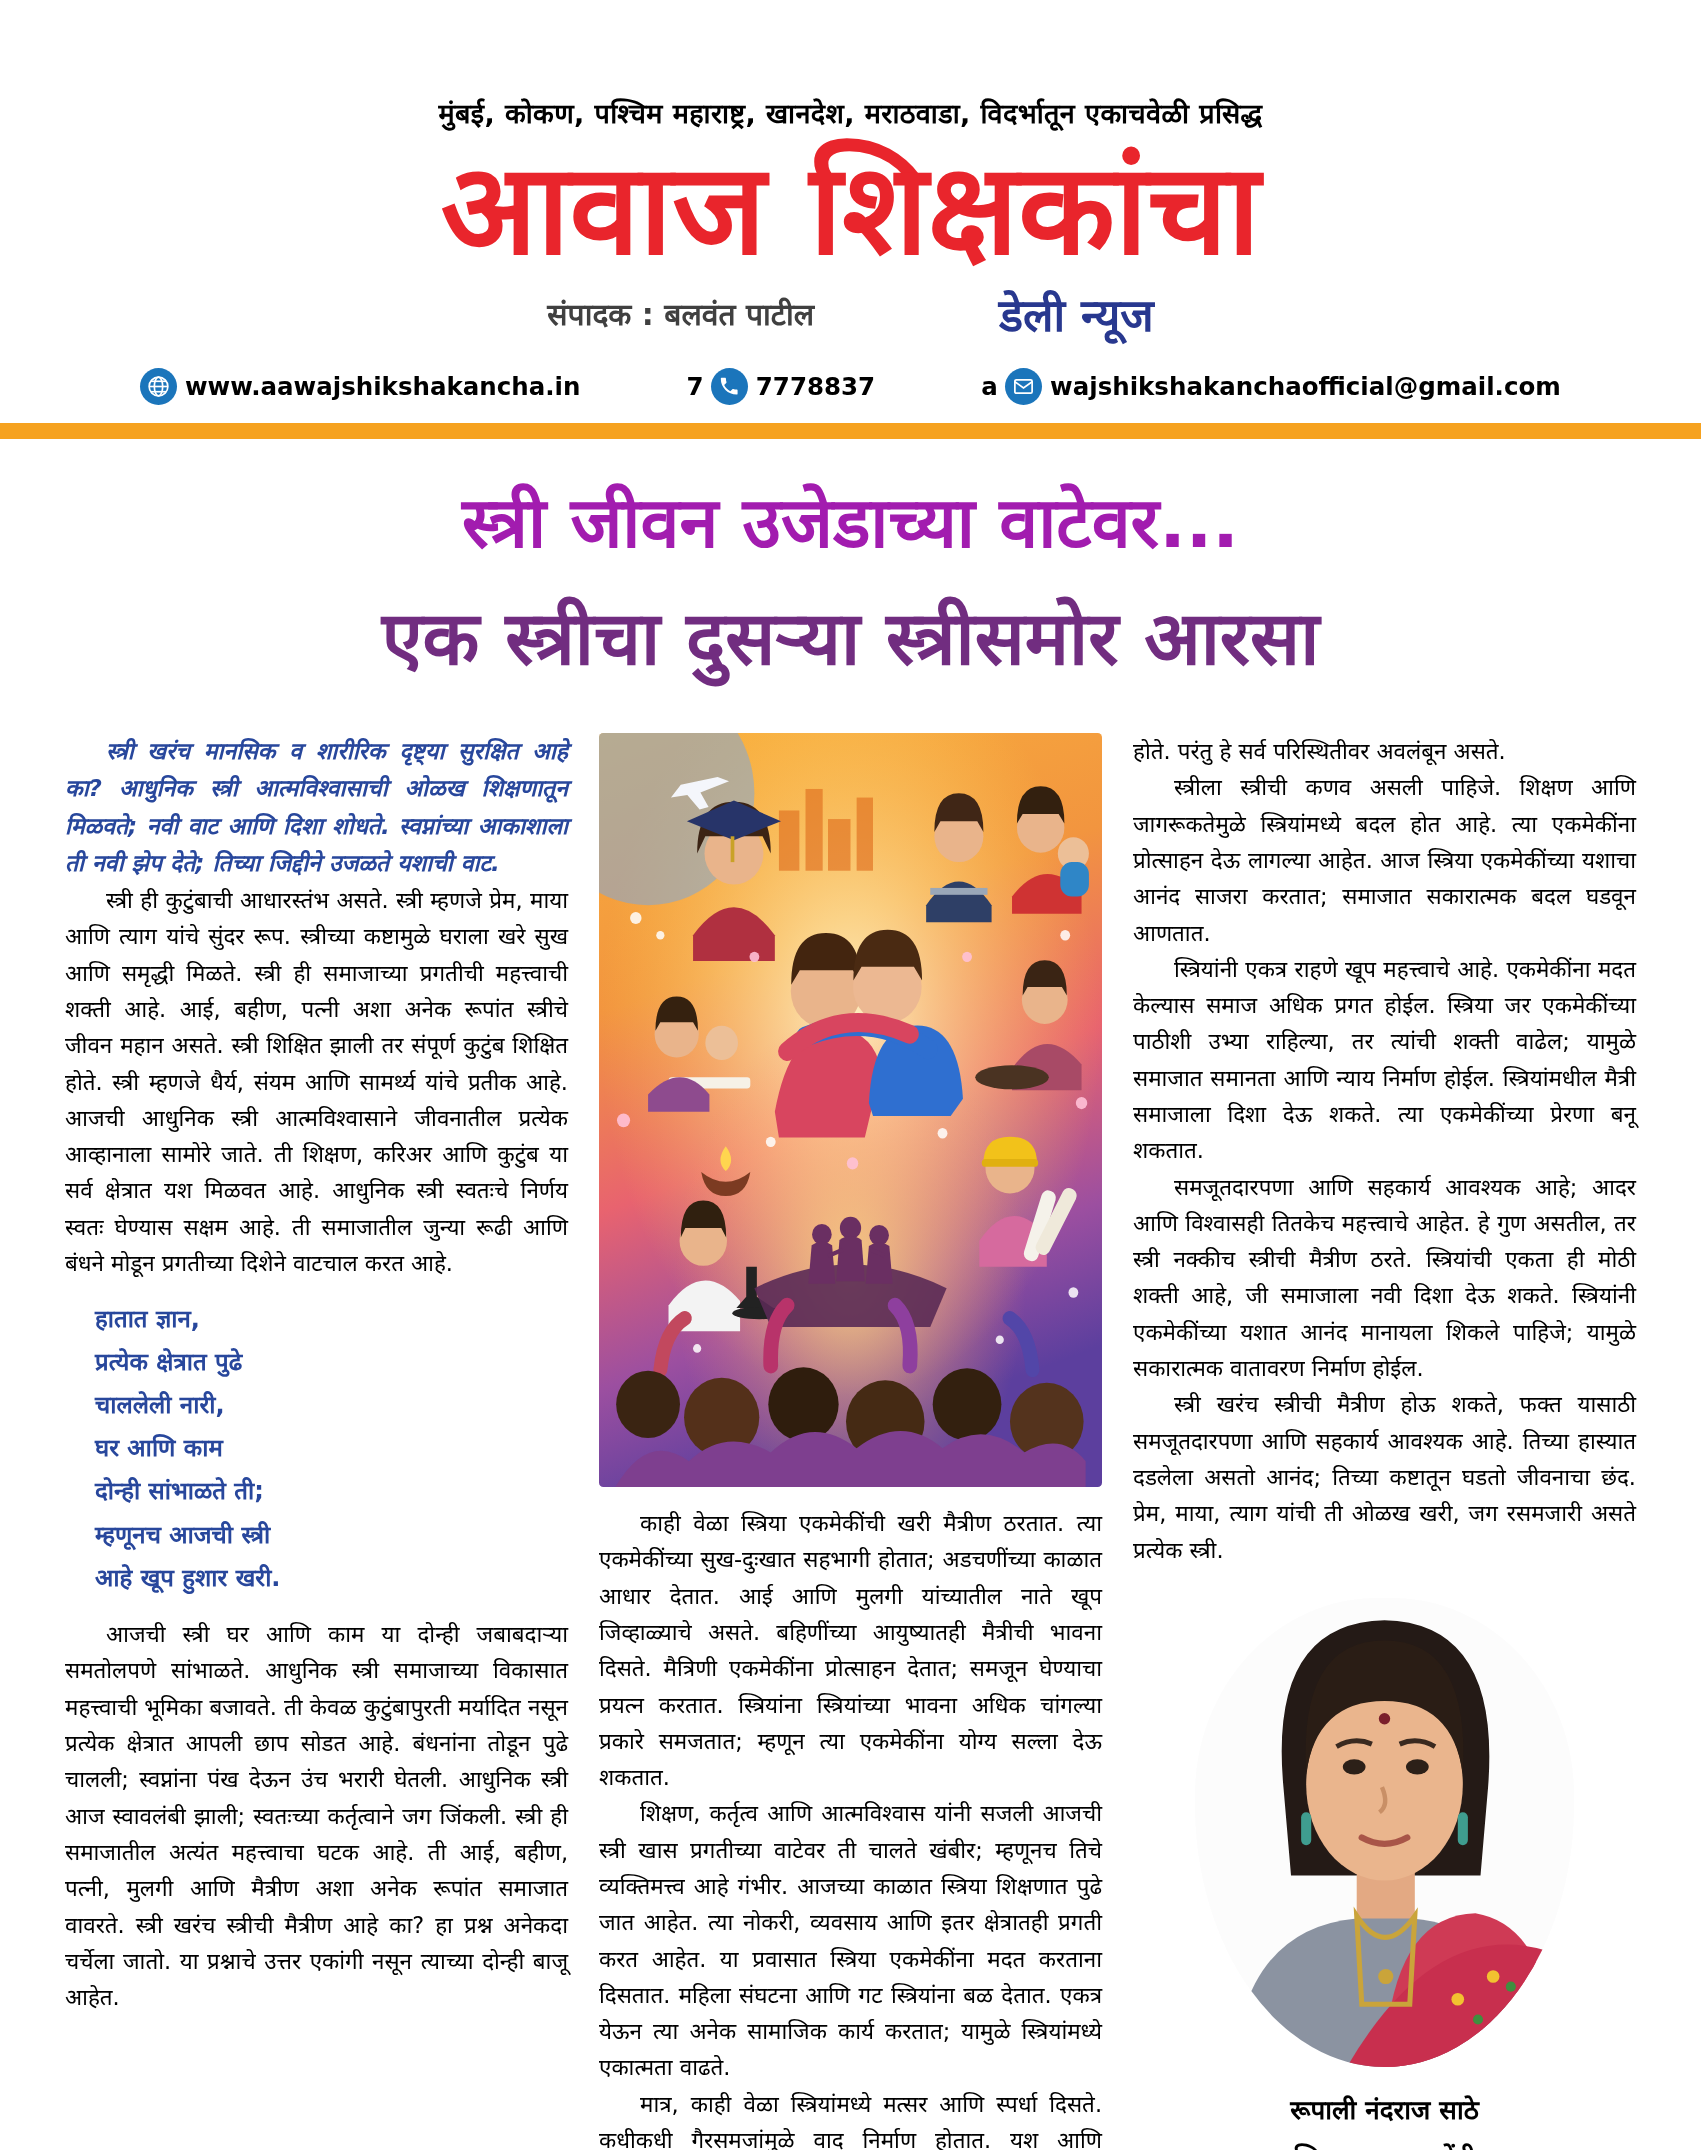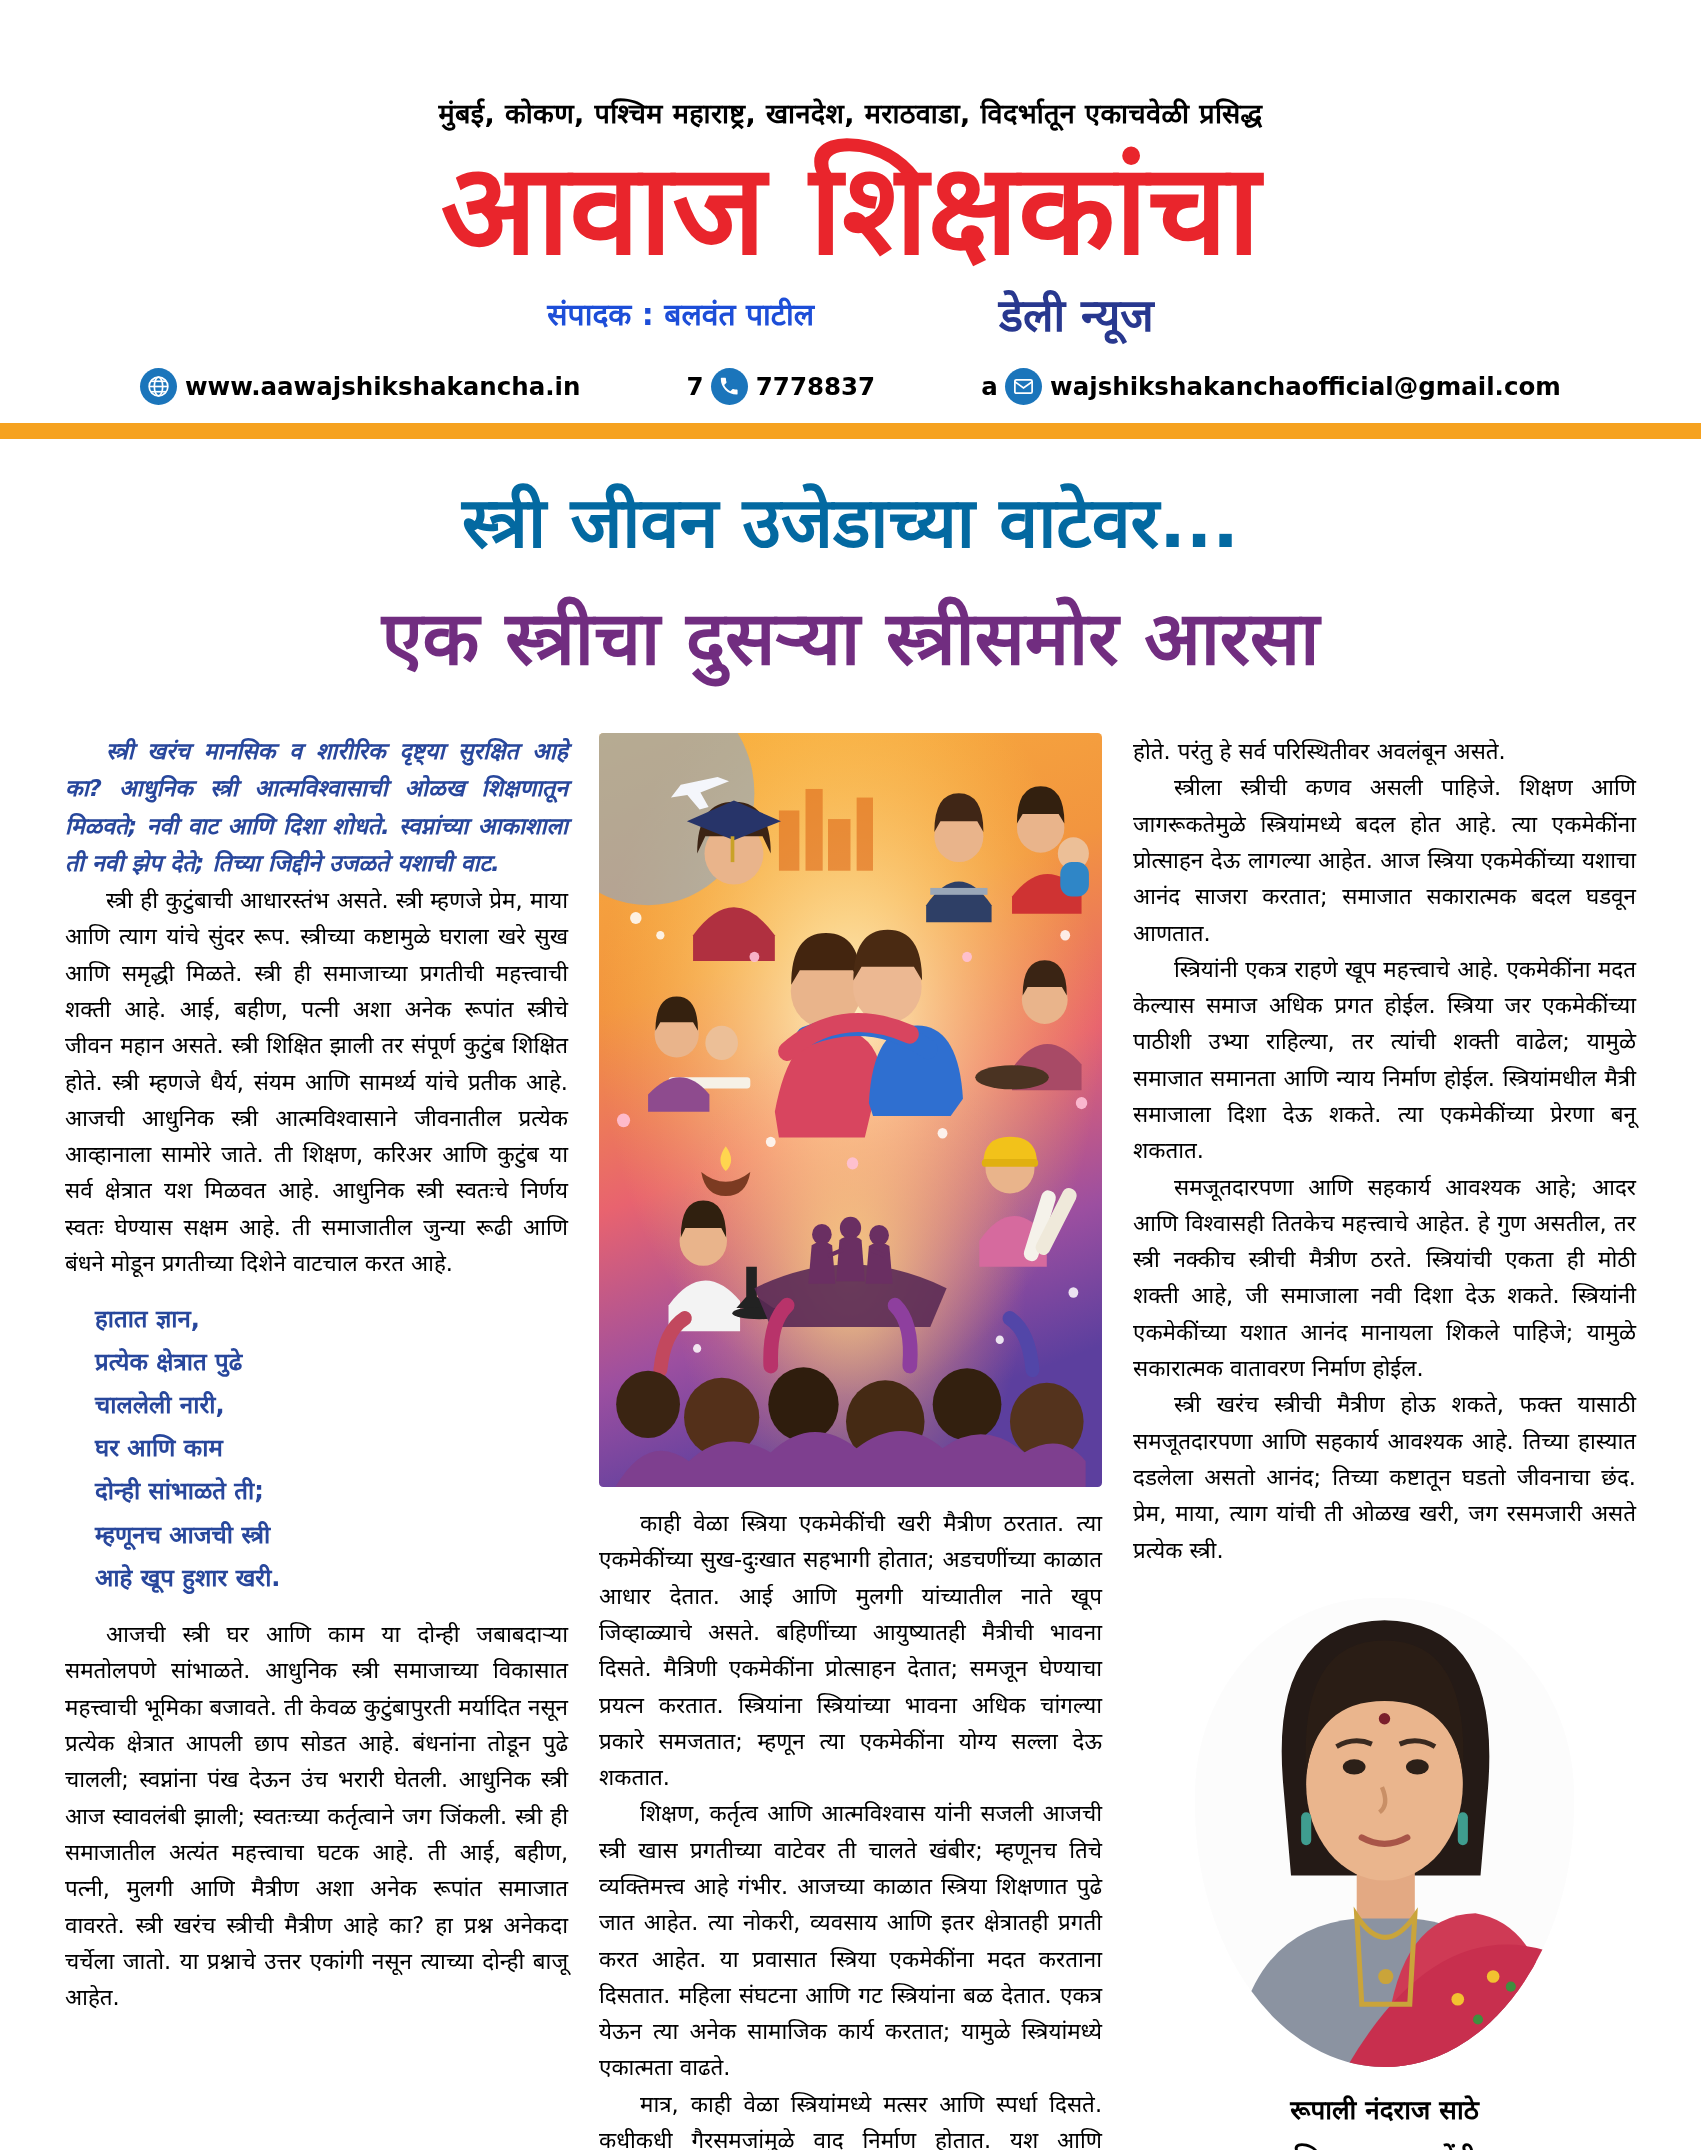--- a/index.html
+++ b/index.html
@@ -27,21 +27,21 @@
     font-weight:bold;
     color:#e9252c;
   }
   .masthead-sub{
     margin-top:7.7px;
     display:flex;
     justify-content:center;
     align-items:center;
     gap:185px;
   }
-  .editor-line{font-size:30px;font-weight:bold;color:#1d4ed8;}
+  .editor-line{font-size:30px;font-weight:bold;color:#404040;}
   .edition-line{font-size:45px;font-weight:bold;color:#28388f;}
   .contact-row{
     margin-top:24px;
     display:flex;
     justify-content:center;
     align-items:center;
     gap:106px;
     font-size:24.5px;
     font-weight:bold;
   }
@@ -54,21 +54,21 @@
   .icon-blue{background:#1b75bb;}
   .divider-orange{
     margin-top:18px;
     height:16.3px;
     background:#f6a21f;
     width:100%;
   }
   
   .headline{margin-top:41px;text-align:center;}
   .headline-1{
-    font-size:70px;font-weight:bold;color:#0369a1;line-height:1.25;
+    font-size:70px;font-weight:bold;color:#a21caf;line-height:1.25;
   }
   .headline-2{
     margin-top:24px;
     font-size:74px;font-weight:bold;color:#712d80;line-height:1.25;
   }
   
   .article{
     margin:49px 65px 0 65px;
     display:flex;
     gap:31px;

